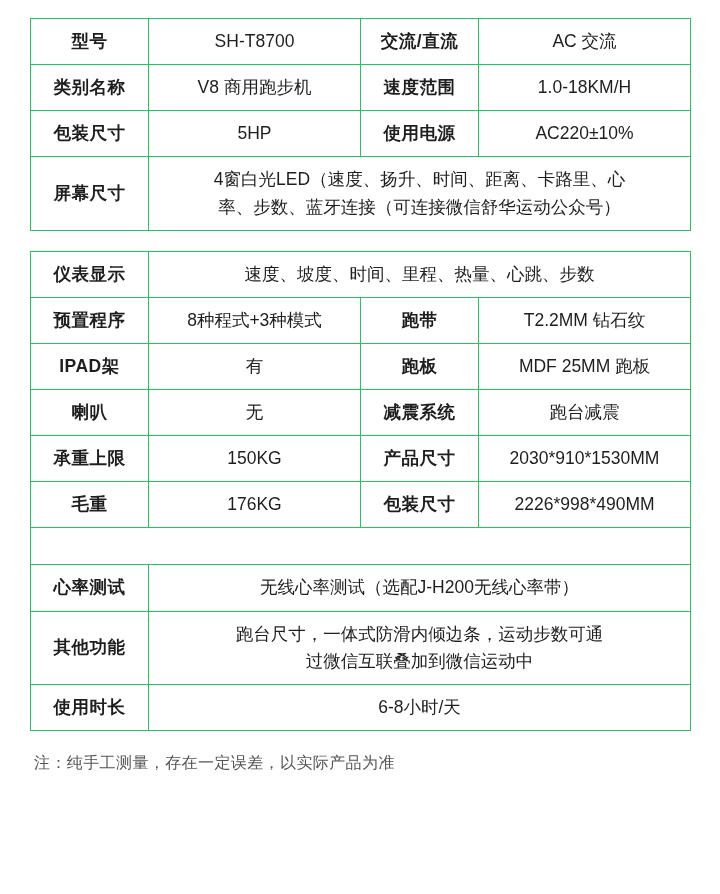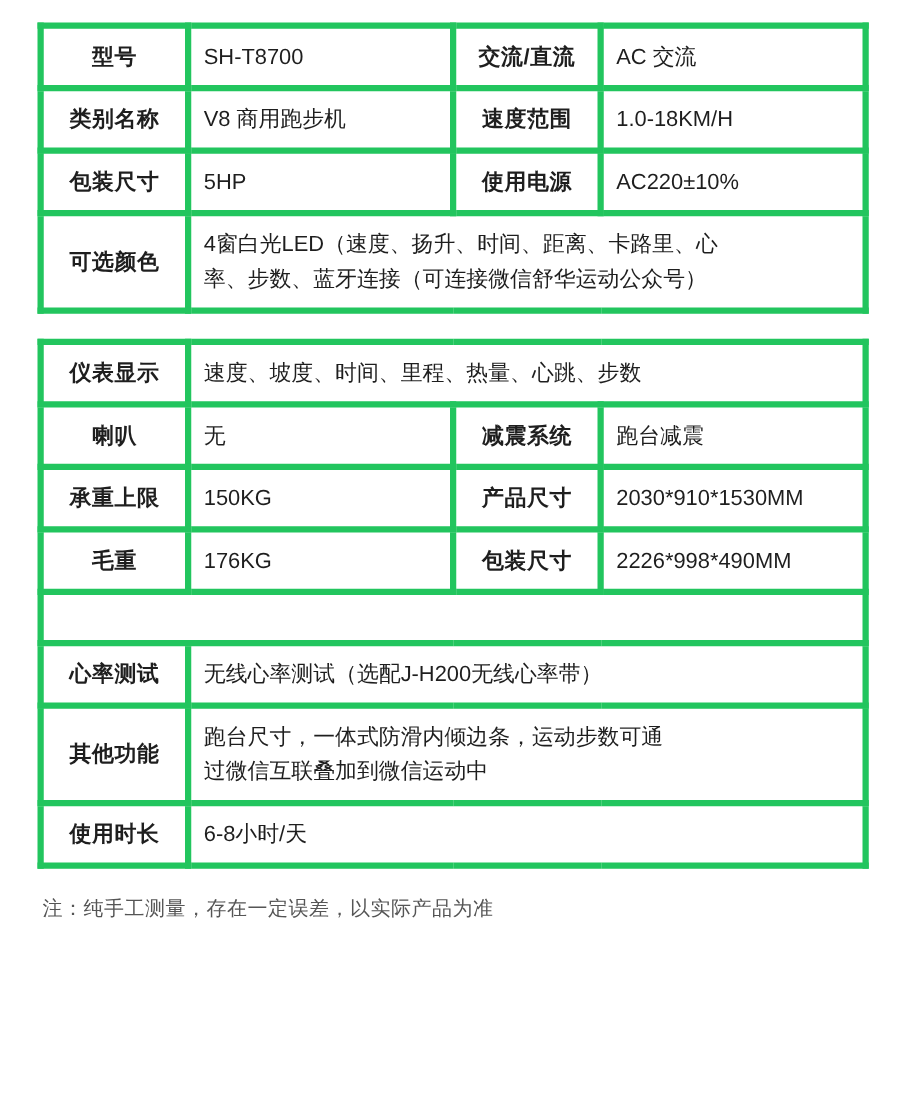--- a/index.html
+++ b/index.html
@@ -20,38 +20,38 @@
     position: relative;
     box-sizing: border-box;
     padding: 18px 30px 0 30px;
   }
   table.spec {
     width: 660px;
     border-collapse: collapse;
     table-layout: fixed;
   }
   table.spec td {
-    border: 5px solid #22c55e;
+    border: 1px solid #22c55e;
     font-size: 17.5px;
     line-height: 1.55;
     padding: 9px 10px;
     vertical-align: middle;
     background: #ffffff;
     color: #1e1e1e;
   }
   td.lbl {
     background: #ececec;
     text-align: center;
     font-weight: bold;
     letter-spacing: 0.5px;
     white-space: nowrap;
   }
   td.val {
     background: #ffffff;
-    text-align: left;
+    text-align: center;
     padding-left: 14px;
   }
   
   col.c1 { width: 118px; }
   col.c2 { width: 212px; }
   col.c3 { width: 118px; }
   col.c4 { width: 212px; }
 
   .gap {
     height: 20px;
@@ -98,21 +98,21 @@
         <td class="lbl">速度范围</td>
         <td class="val">1.0-18KM/H</td>
       </tr>
       <tr>
         <td class="lbl">包装尺寸</td>
         <td class="val">5HP</td>
         <td class="lbl">使用电源</td>
         <td class="val">AC220±10%</td>
       </tr>
       <tr>
-        <td class="lbl">可选颜色</td>
+        <td class="lbl">屏幕尺寸</td>
         <td class="val multiline" colspan="3">
           <div>4窗白光LED（速度、扬升、时间、距离、卡路里、心</div>
           <div>率、步数、蓝牙连接（可连接微信舒华运动公众号）</div>
         </td>
       </tr>
     </tbody>
   </table>
 
   <div class="gap"></div>
 
@@ -120,20 +120,32 @@
     <colgroup>
         <col class="c1">
         <col class="c2">
         <col class="c3">
         <col class="c4">
       </colgroup>
     <tbody>
       <tr>
         <td class="lbl">仪表显示</td>
         <td class="val" colspan="3">速度、坡度、时间、里程、热量、心跳、步数</td>
+      </tr>
+      <tr>
+        <td class="lbl">预置程序</td>
+        <td class="val">8种程式+3种模式</td>
+        <td class="lbl">跑带</td>
+        <td class="val">T2.2MM 钻石纹</td>
+      </tr>
+      <tr>
+        <td class="lbl">IPAD架</td>
+        <td class="val">有</td>
+        <td class="lbl">跑板</td>
+        <td class="val">MDF 25MM 跑板</td>
       </tr>
       <tr>
         <td class="lbl">喇叭</td>
         <td class="val">无</td>
         <td class="lbl">减震系统</td>
         <td class="val">跑台减震</td>
       </tr>
       <tr>
         <td class="lbl">承重上限</td>
         <td class="val">150KG</td>

